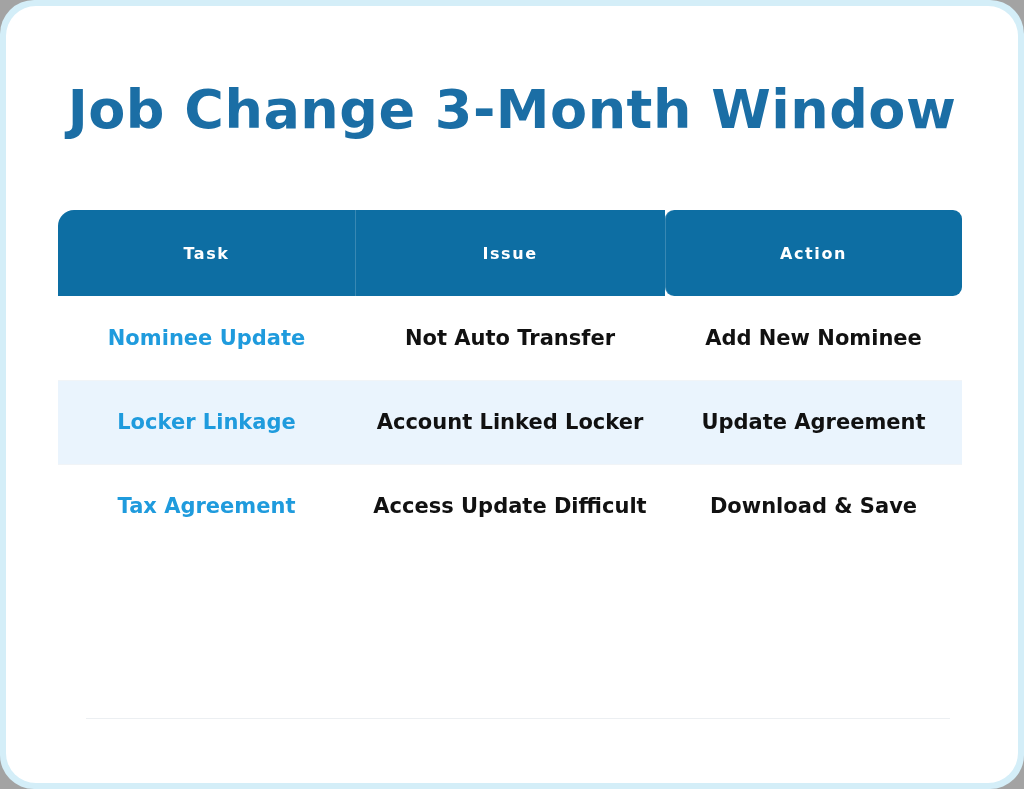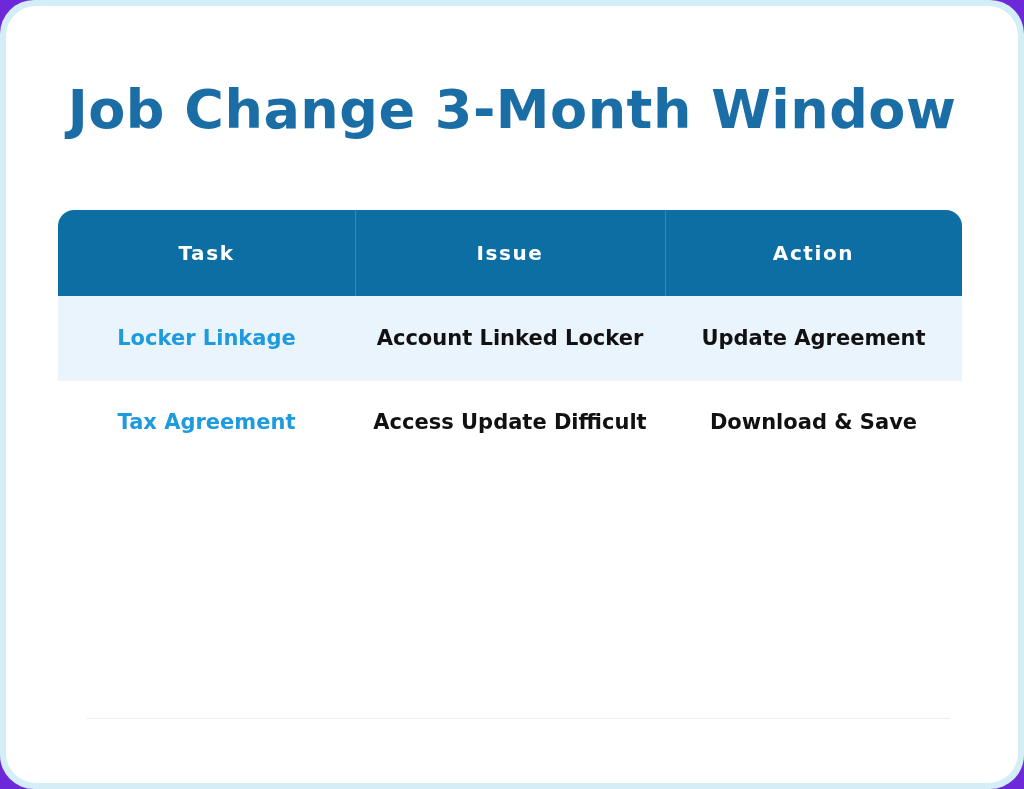--- a/index.html
+++ b/index.html
@@ -12,21 +12,21 @@
     height: 789px;
     overflow: hidden;
     font-family: "Liberation Sans", sans-serif;
   }
 
   
   #stage {
     position: relative;
     width: 1024px;
     height: 789px;
-    background: #6d28d9;
+    background: #a3a3a3;
     box-sizing: border-box;
   }
 
   
   #ring {
     position: absolute;
     left: 0px;
     top: 0px;
     width: 1024px;
     height: 789px;
@@ -82,33 +82,34 @@
   table.data-table col.col-issue  { width: 310px; }
   table.data-table col.col-action { width: 297px; }
 
   
   thead tr {
     height: 86px;
   }
   thead th {
     background: #0d6ea3;
     color: #ffffff;
-    font-size: 20px;
+    font-size: 16px;
     font-weight: 700;
     letter-spacing: 1.6px;
     text-align: center;
     vertical-align: middle;
     padding: 0;
     font-family: "DejaVu Sans", sans-serif;
   }
   thead th.th-task {
     border-top-left-radius: 16px;
   }
   thead th.th-action {
     border-top-right-radius: 16px;
+    border-radius: 9px;
   }
   thead th.th-issue,
   thead th.th-action {
     box-shadow: inset 1px 0 0 rgba(255,255,255,0.18);
   }
 
   
   tbody tr {
     height: 84px;
   }
@@ -160,20 +161,25 @@
           <col class="col-action">
         </colgroup>
         <thead>
           <tr>
             <th class="th-task">Task</th>
             <th class="th-issue">Issue</th>
             <th class="th-action">Action</th>
           </tr>
         </thead>
         <tbody>
+          <tr class="odd-row">
+            <td class="cell-task">Nominee Update</td>
+            <td class="cell-issue">Not Auto Transfer</td>
+            <td class="cell-action">Add New Nominee</td>
+          </tr>
           <tr class="even-row">
             <td class="cell-task">Locker Linkage</td>
             <td class="cell-issue">Account Linked Locker</td>
             <td class="cell-action">Update Agreement</td>
           </tr>
           <tr class="odd-row">
             <td class="cell-task">Tax Agreement</td>
             <td class="cell-issue">Access Update Difficult</td>
             <td class="cell-action">Download &amp; Save</td>
           </tr>

